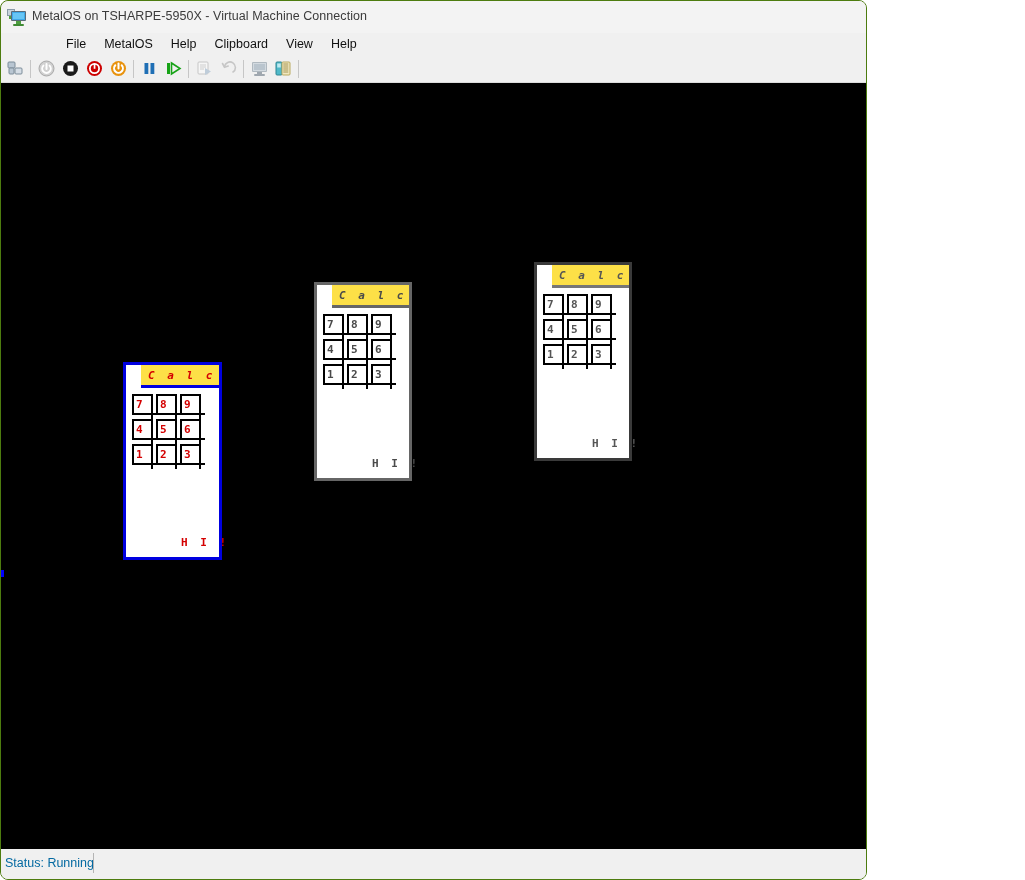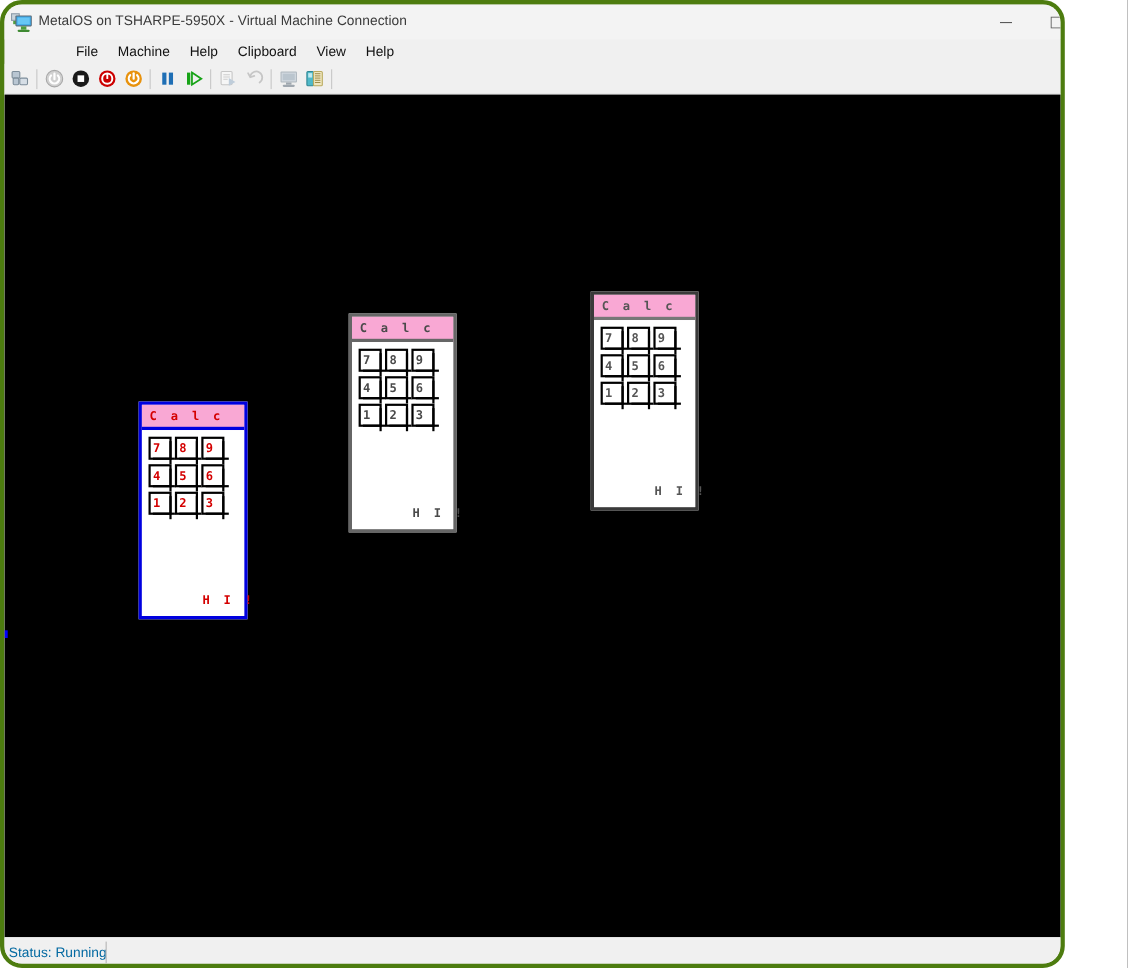--- a/index.html
+++ b/index.html
@@ -12,25 +12,25 @@
     height: 880px;
     overflow: hidden;
     font-family: "Liberation Sans", sans-serif;
     -webkit-font-smoothing: antialiased;
   }
 
   
   #vmc-window {
     position: absolute;
     left: 0; top: 0;
-    width: 968px;
+    width: 867px;
     height: 880px;
     background: #f0f0f0;
-    border: 4px solid #4d7c0f;
-    border-radius: 20px;
+    border: 1px solid #4d7c0f;
+    border-radius: 8px;
     box-sizing: border-box;
     overflow: hidden;
   }
 
   
   #titlebar {
     position: absolute;
     left: 0; top: 0;
     width: 1025px;
     height: 32px;
@@ -140,25 +140,26 @@
 
   
   .calc-win {
     position: absolute;
     background: #ffffff;
     box-sizing: border-box;
     font-family: "DejaVu Sans Mono", "Liberation Mono", monospace;
   }
   .calc-title {
     position: absolute;
-    left: 0; top: 0;
+    left: 15px; top: 0;
     right: 0;
     height: 20px;
     box-sizing: border-box;
-    background: #f9a8d4;
+    background: #fde047;
+    font-style: italic;
   }
   .calc-title-text {
     position: absolute;
     left: 7px; top: 3px;
     font-size: 11px;
     font-weight: bold;
     letter-spacing: 3px;
     line-height: 13px;
     white-space: nowrap;
   }
@@ -317,21 +318,21 @@
     </div>
     <div class="winctl" id="btn-close">
       <svg width="11" height="11" viewBox="0 0 11 11">
           <path d="M0 0 L11 11 M11 0 L0 11" stroke="#5a5a5a" stroke-width="1" fill="none"></path>
         </svg>
     </div>
   </div>
 
   <div id="menubar">
     <div class="menu-item">File</div>
-    <div class="menu-item">Machine</div>
+    <div class="menu-item">MetalOS</div>
     <div class="menu-item">Help</div>
     <div class="menu-item">Clipboard</div>
     <div class="menu-item">View</div>
     <div class="menu-item">Help</div>
   </div>
 
   <div id="toolbar">
 
     <div class="tb-btn">
       <svg width="17" height="17" viewBox="0 0 17 17">

